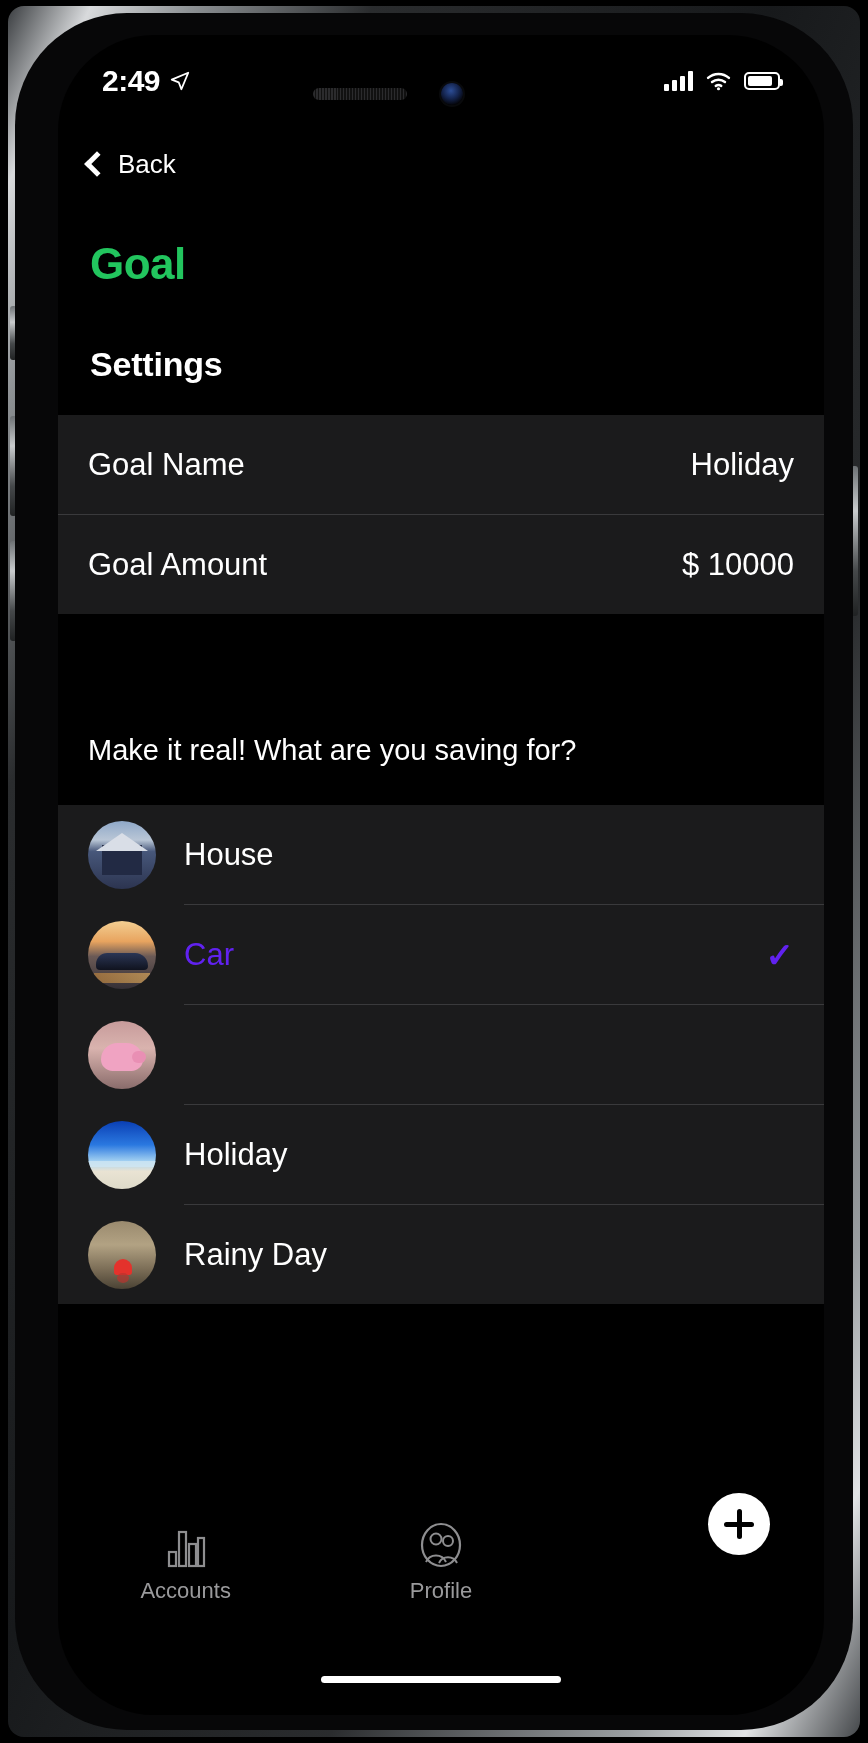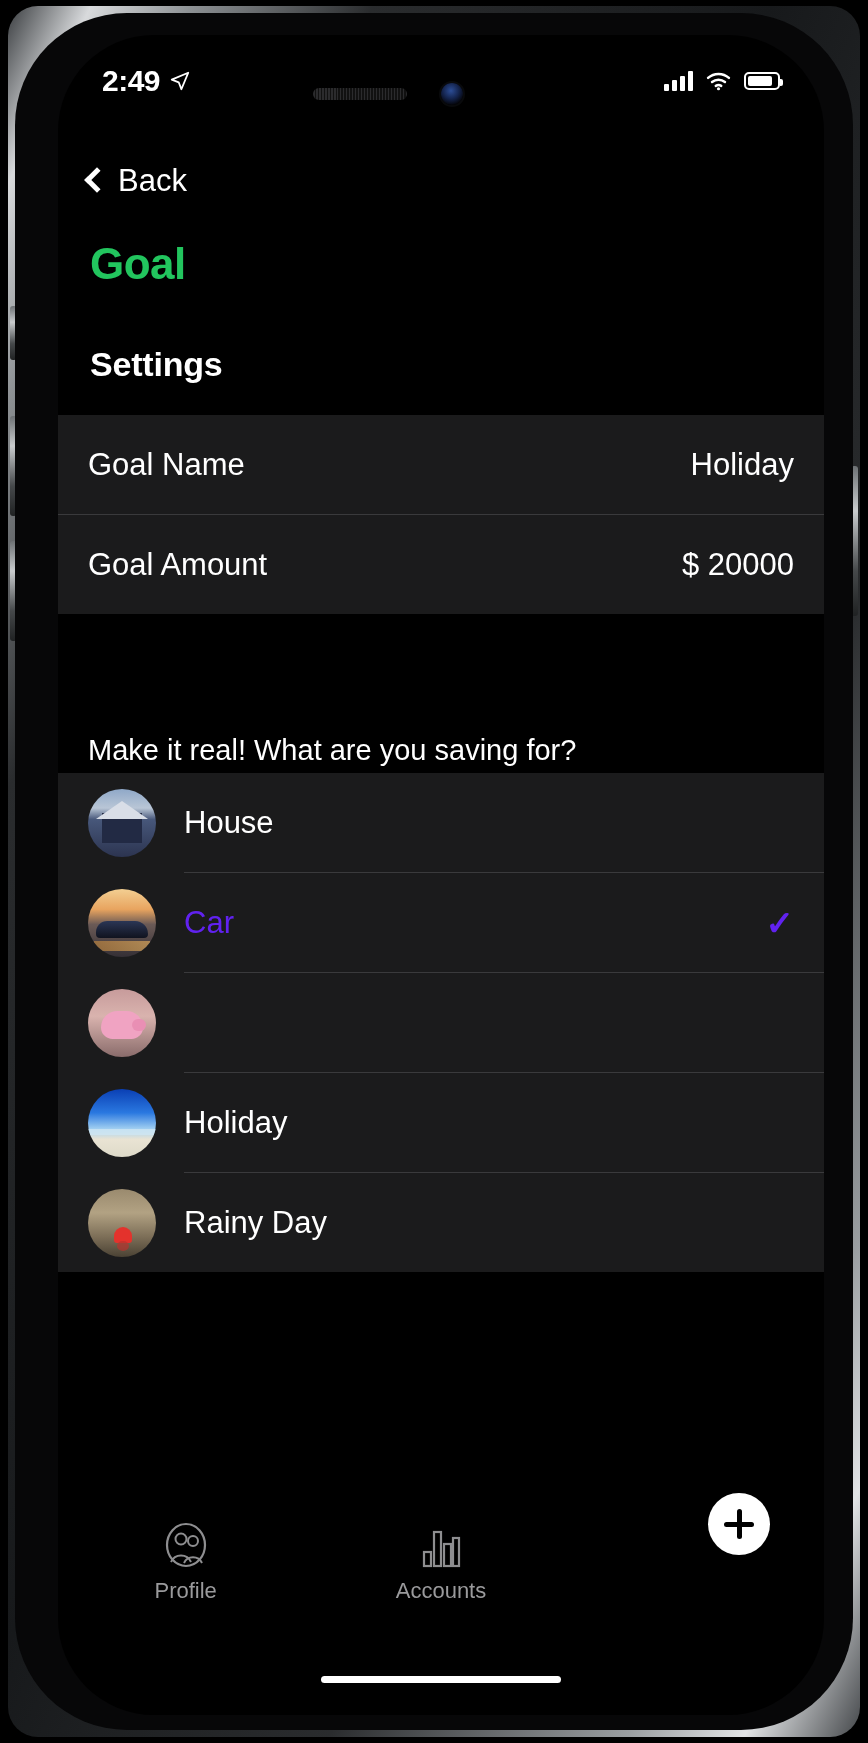--- a/index.html
+++ b/index.html
@@ -8,21 +8,21 @@
     background: #000;
     font-family: "Liberation Sans", sans-serif;
     overflow: hidden;
   }
 
   
   #device-frame {
     position: absolute;
     left: 8px; top: 6px;
     width: 852px; height: 1731px;
-    border-radius: 30px;
+    border-radius: 16px;
     background: linear-gradient(115deg,#3a3d40 0%,#d8dadc 5%,#8e9295 11%,#2a2c2e 22%,#17191b 46%,#2a2c2e 68%,#9a9ea1 86%,#e2e4e6 93%,#44474a 100%);
     padding: 7px;
   }
   #device-inner {
     position: absolute;
     left: 7px; top: 7px;
     width: 838px; height: 1717px;
     border-radius: 112px;
     background: #070708;
     padding: 10px;
@@ -80,23 +80,23 @@
   .sig-bars i:nth-child(4) { height: 20px; }
 
   .batt { width: 36px; height: 18px; border: 2px solid #fff; border-radius: 5px; position: relative; padding: 2px; }
   .batt::after { content:''; position: absolute; right: -5px; top: 5px; width: 3px; height: 7px; background: #fff; border-radius: 0 2px 2px 0; }
   .batt span { display:block; height: 100%; width: 86%; background: #fff; border-radius: 2px; }
 
   
   #content { position: absolute; left: 0; top: 0; width: 766px; height: 1680px; }
 
   #back-button {
-    position: absolute; left: 30px; top: 128px;
+    position: absolute; left: 30px; top: 114px;
     display: flex; align-items: center; gap: 12px;
-    color: #fff; font-size: 31px; cursor: pointer;
+    color: #fff; font-size: 26px; cursor: pointer;
   }
   #back-button .chev { display: inline-block; width: 18px; height: 18px;
     border-left: 5px solid #fff; border-bottom: 5px solid #fff;
     transform: rotate(45deg); margin-bottom: 2px; }
 
   #page-title {
     position: absolute; left: 32px; top: 204px;
     color: #22c55e; font-size: 44px; font-weight: 700; letter-spacing: -0.5px;
   }
   #section-settings-title {
@@ -113,21 +113,21 @@
   }
   .settings-row .label { font-size: 31px; }
   .settings-row .value { font-size: 31px; }
   .row-divider-full { height: 1px; background: #3a3a3c; margin: 0; }
 
   #helper-text {
     position: absolute; left: 30px; top: 699px;
     color: #fff; font-size: 29px;
   }
 
-  #goal-list-card { top: 738px; }
+  #goal-list-card { top: 770px; }
   .goal-row {
     position: relative; height: 99px;
     display: flex; align-items: center; padding: 0 30px;
   }
   .goal-avatar {
     width: 68px; height: 68px; border-radius: 50%;
     flex: 0 0 68px; overflow: hidden; position: relative;
   }
   .goal-label { margin-left: 28px; font-size: 31px; color: #fff; flex: 1; }
   .goal-label.selected { color: #6122f0; }
@@ -239,21 +239,21 @@
         <div id="section-settings-title">Settings</div>
 
         <div class="card" id="settings-card">
           <div class="settings-row">
             <span class="label">Goal Name</span>
             <span class="value">Holiday</span>
           </div>
           <div class="row-divider-full"></div>
           <div class="settings-row">
             <span class="label">Goal Amount</span>
-            <span class="value">$ 20000</span>
+            <span class="value">$ 10000</span>
           </div>
         </div>
 
         <div id="helper-text">Make it real! What are you saving for?</div>
 
         <div class="card" id="goal-list-card">
 
           <div class="goal-row">
             <span class="goal-avatar av-house"></span>
             <span class="goal-label">House</span>
@@ -278,46 +278,46 @@
           </div>
           <div class="goal-divider"></div>
 
           <div class="goal-row">
             <span class="goal-avatar av-rainy"></span>
             <span class="goal-label">Rainy Day</span>
           </div>
         </div>
 
         <div id="tab-bar">
+
+          <div class="tab-item">
+            <span class="tab-icon">
+              <svg width="40" height="44" viewBox="0 0 40 44">
+                <rect x="3" y="28" width="7" height="14" fill="none" stroke="#8e8e90" stroke-width="2.2"></rect>
+                <rect x="13" y="8" width="7" height="34" fill="none" stroke="#8e8e90" stroke-width="2.2"></rect>
+                <rect x="23" y="20" width="7" height="22" fill="none" stroke="#8e8e90" stroke-width="2.2"></rect>
+                <rect x="32" y="14" width="6" height="28" fill="none" stroke="#8e8e90" stroke-width="2.2"></rect>
+              </svg>
+            </span>
+            <span class="tab-label">Accounts</span>
+          </div>
 
           <div class="tab-item">
             <span class="tab-icon">
               <svg width="44" height="46" viewBox="0 0 44 46">
                 <ellipse cx="22" cy="23" rx="19" ry="21" fill="none" stroke="#8e8e90" stroke-width="2.2"></ellipse>
                 <circle cx="17" cy="17" r="5.5" fill="none" stroke="#8e8e90" stroke-width="2"></circle>
                 <path d="M7 40 A11 11 0 0 1 27 40" fill="none" stroke="#8e8e90" stroke-width="2"></path>
                 <circle cx="29" cy="19" r="5" fill="none" stroke="#8e8e90" stroke-width="2"></circle>
                 <path d="M20 41 A10 10 0 0 1 38 41" fill="none" stroke="#8e8e90" stroke-width="2"></path>
               </svg>
             </span>
             <span class="tab-label">Profile</span>
           </div>
 
-          <div class="tab-item">
-            <span class="tab-icon">
-              <svg width="40" height="44" viewBox="0 0 40 44">
-                <rect x="3" y="28" width="7" height="14" fill="none" stroke="#8e8e90" stroke-width="2.2"></rect>
-                <rect x="13" y="8" width="7" height="34" fill="none" stroke="#8e8e90" stroke-width="2.2"></rect>
-                <rect x="23" y="20" width="7" height="22" fill="none" stroke="#8e8e90" stroke-width="2.2"></rect>
-                <rect x="32" y="14" width="6" height="28" fill="none" stroke="#8e8e90" stroke-width="2.2"></rect>
-              </svg>
-            </span>
-            <span class="tab-label">Accounts</span>
-          </div>
-
           <div style="flex:1"></div>
         </div>
 
         <div id="fab">
           <span class="plus-h"></span>
           <span class="plus-v"></span>
         </div>
 
         <div id="home-indicator"></div>
       </div>

